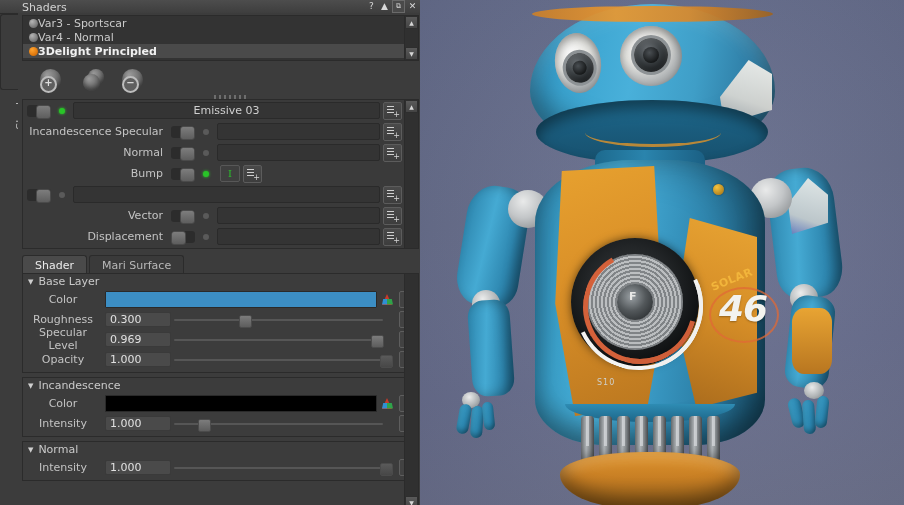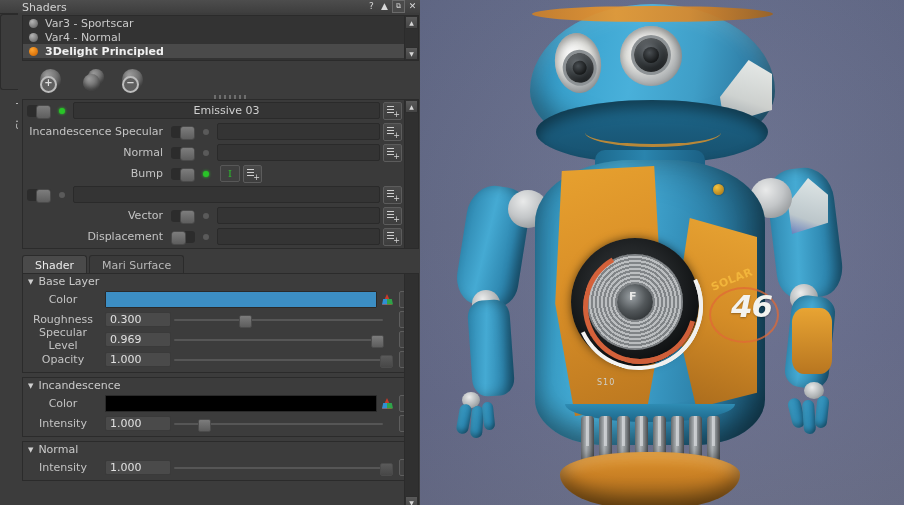--- a/index.html
+++ b/index.html
@@ -103,21 +103,21 @@
     z-index:3;
   }
   .chest-mark{position:absolute;left:58px;top:52px;z-index:4;color:#e8e8e6;font-size:11px;font-weight:bold;font-family:"DejaVu Sans",sans-serif;}
   .ring-seg{position:absolute;border-radius:50%;z-index:2;}
   .ring-seg.a{left:4px;top:4px;width:120px;height:120px;border:4px solid transparent;border-top-color:#f4f4f2;border-left-color:#f4f4f2;transform:rotate(200deg);}
   .ring-seg.b{left:4px;top:4px;width:120px;height:120px;border:4px solid transparent;border-right-color:#f0f0ee;transform:rotate(25deg);}
   .ring-seg.c{left:12px;top:12px;width:104px;height:104px;border:5px solid transparent;border-bottom-color:#d4613a;border-left-color:#d4613a;transform:rotate(15deg);}
   .ring-seg.d{left:12px;top:12px;width:104px;height:104px;border:5px solid transparent;border-top-color:#cf5f39;transform:rotate(150deg);}
 
   .badge-solar{position:absolute;left:175px;top:113px;color:#f2b53b;font-size:11px;font-weight:bold;letter-spacing:.5px;transform:rotate(-22deg);}
-  .badge-46{position:absolute;left:196px;top:128px;color:#f3f3ef;font-size:31px;font-weight:bold;font-style:italic;letter-spacing:-1px;text-shadow:0 1px 2px rgba(0,0,0,.3);}
+  .badge-46{position:absolute;left:184px;top:128px;color:#f3f3ef;font-size:36px;font-weight:bold;font-style:italic;letter-spacing:-1px;text-shadow:0 1px 2px rgba(0,0,0,.3);}
   .badge-46ring{position:absolute;left:174px;top:127px;width:66px;height:52px;border:2px solid #e06a36;border-radius:50%;opacity:.75;}
   .badge-s10{position:absolute;left:62px;top:218px;color:#cfcfc9;font-size:8px;letter-spacing:1px;}
   .badge-dot{position:absolute;left:178px;top:24px;width:11px;height:11px;border-radius:50%;background:radial-gradient(circle at 35% 30%,#f5c33f,#9a6c14);box-shadow:0 0 2px rgba(0,0,0,.5);}
 
   
   .waist{position:absolute;left:145px;top:404px;width:170px;height:18px;border-radius:0 0 50% 50%/0 0 100% 100%;background:linear-gradient(180deg,#2e8cb4,#1d6688);}
   .pistons{position:absolute;left:148px;top:416px;width:164px;height:50px;display:flex;gap:5px;justify-content:center;}
   .piston{width:13px;height:48px;border-radius:4px 4px 6px 6px;background:linear-gradient(90deg,#7b8084 0%,#b9bec1 40%,#8d9295 70%,#55595c 100%);box-shadow:inset 0 -8px 10px rgba(0,0,0,.35);}
   .piston span{display:block;margin:0 auto;width:3px;height:30px;background:#d9dcde;opacity:.7;}
   .hips{
@@ -165,21 +165,21 @@
   }
   .titlebar .ttl{position:absolute;left:22px;top:1px;font-size:11px;color:#d2d2d2;}
   .tbtns{position:absolute;right:2px;top:0;display:flex;align-items:center;gap:2px;height:13px;}
   .tbtn{width:11px;height:11px;display:flex;align-items:center;justify-content:center;color:#d9d9d9;font-size:9px;line-height:1;}
   .tbtn.box{border:1px solid #6a6a6a;background:#4a4a4a;font-size:7px;}
 
   .body{position:absolute;left:18px;top:13px;width:402px;height:492px;background:#3c3c3c;}
 
   
   .listwrap{position:absolute;left:4px;top:2px;width:382px;height:44px;background:#333;border:1px solid #2b2b2b;}
-  .srow{height:14px;display:flex;align-items:center;padding-left:6px;gap:7px;}
+  .srow{height:14px;display:flex;align-items:center;padding-left:6px;}
   .srow.sel{background:#4a4a4a;}
   .sdot{width:9px;height:9px;border-radius:50%;background:radial-gradient(circle at 35% 30%,#b5b5b5,#7d7d7d 60%,#5b5b5b);}
   .sdot.active{background:radial-gradient(circle at 35% 30%,#ffa430,#e07a10 60%,#b85f08);}
   .slbl{font-size:11px;color:#c9c9c9;}
   .srow.sel .slbl{color:#f0f0f0;font-weight:bold;}
   .listscroll{position:absolute;left:386px;top:2px;width:13px;height:44px;background:#303030;border:1px solid #2b2b2b;}
   .sarrow{width:11px;height:11px;background:linear-gradient(180deg,#5a5a5a,#444);border:1px solid #2e2e2e;display:flex;align-items:center;justify-content:center;color:#d6d6d6;font-size:6px;}
   .sarrow.bot{position:absolute;bottom:0;}
 
   

